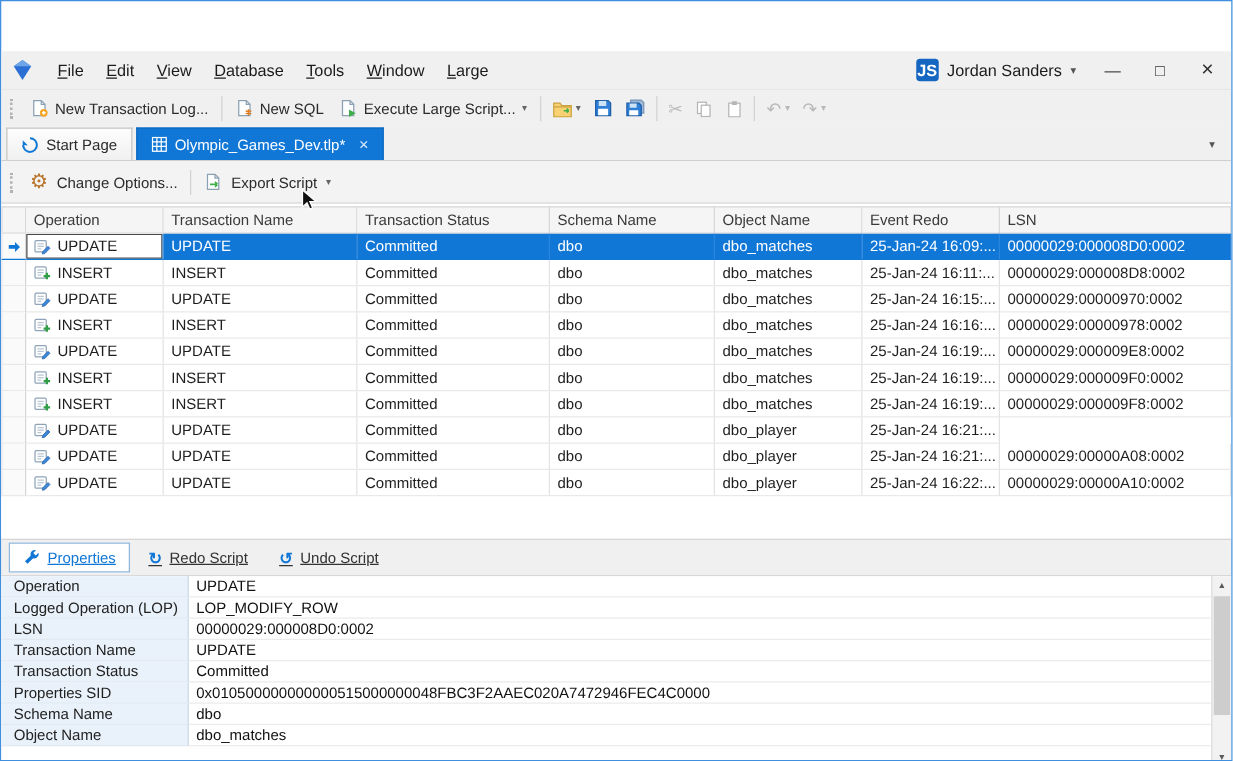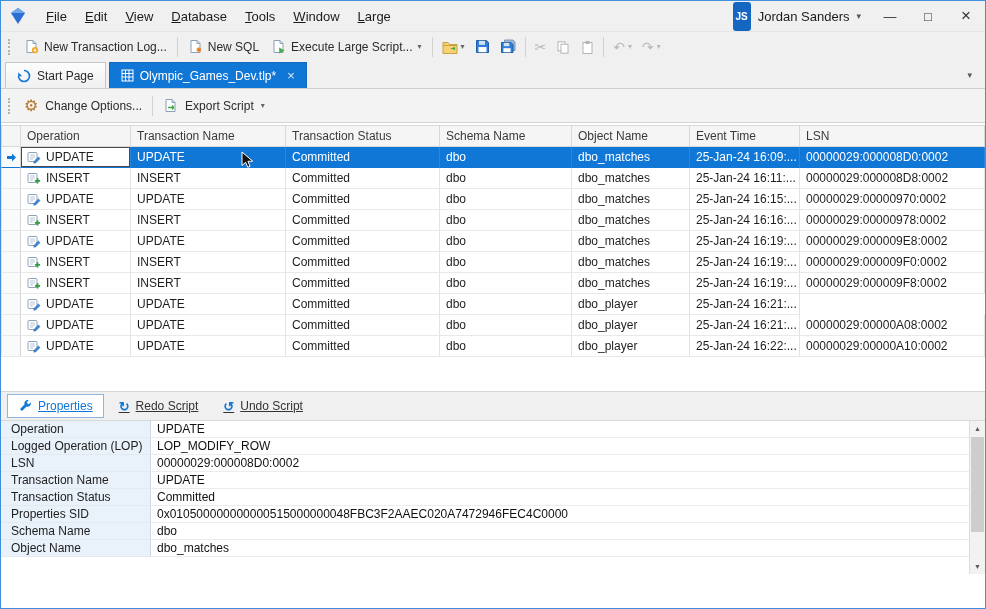--- a/index.html
+++ b/index.html
@@ -5,26 +5,26 @@
 <style>
   * { box-sizing: border-box; margin: 0; padding: 0; }
   body {
     width: 986px; height: 609px;
     font-family: "Liberation Sans", sans-serif;
     background: #fff; overflow: hidden;
   }
   .window { position: relative; width: 986px; height: 609px; border: 1px solid #3f8fde; background: #fff; overflow: hidden; }
 
   
-  .menubar { height: 30px; background: #f0f0f0; display: flex; align-items: center; padding-left: 8px; }
+  .menubar { height: 30px; background: #f0f0f0; display: flex; align-items: center; padding-left: 8px; margin-top: 40px; }
   .logo { width: 18px; height: 18px; margin-right: 10px; flex: 0 0 auto; }
   .menu-item { display: inline-block; padding: 6px 9px; font-size: 13px; color: #1b1b1b; cursor: default; }
   .menu-item::first-letter { text-decoration: underline; }
   .user-chip { margin-left: auto; display: flex; align-items: center; gap: 7px; padding: 0 10px; }
-  .avatar { width: 18px; height: 29px; background: #1566c0; color: #fff; font-size: 10px; font-weight: bold;
+  .avatar { width: 18px; height: 18px; background: #1566c0; color: #fff; font-size: 13px; font-weight: bold;
             display: flex; align-items: center; justify-content: center; border-radius: 3px; }
   .user-name { font-size: 13px; color: #1b1b1b; }
   .chip-caret { font-size: 9px; color: #555; }
   .win-btn { width: 38px; height: 30px; display: flex; align-items: center; justify-content: center; font-size: 13px; color: #333; }
   .win-btn.close-btn { font-size: 17px; }
 
   
   .toolbar { height: 30px; background: #f0f0f0; border-top: 1px solid #e6e6e6; display: flex; align-items: center; padding: 0 4px; }
   .grip { width: 4px; height: 16px; border-left: 2px dotted #b2b2b2; margin: 0 6px 0 3px; }
   .tbtn { display: flex; align-items: center; gap: 5px; padding: 4px 6px; font-size: 12px; color: #2b2b2b; white-space: nowrap; }
@@ -242,21 +242,21 @@
   </div>
 
   <div class="grid-area">
     <div class="grid-header">
       <div class="hcell first"></div>
       <div class="hcell">Operation</div>
       <div class="hcell">Transaction Name</div>
       <div class="hcell">Transaction Status</div>
       <div class="hcell">Schema Name</div>
       <div class="hcell">Object Name</div>
-      <div class="hcell">Event Time</div>
+      <div class="hcell">Event Redo</div>
       <div class="hcell">LSN</div>
     </div>
 
     <div class="grid-row sel">
       <div class="cell gutter">
         <svg width="11" height="11" viewBox="0 0 11 11">
           <path d="M1 4h5V1.5L10 5.5 6 9.5V7H1z" fill="#1177d7"></path>
           </svg>
       </div>
       <div class="cell op">

